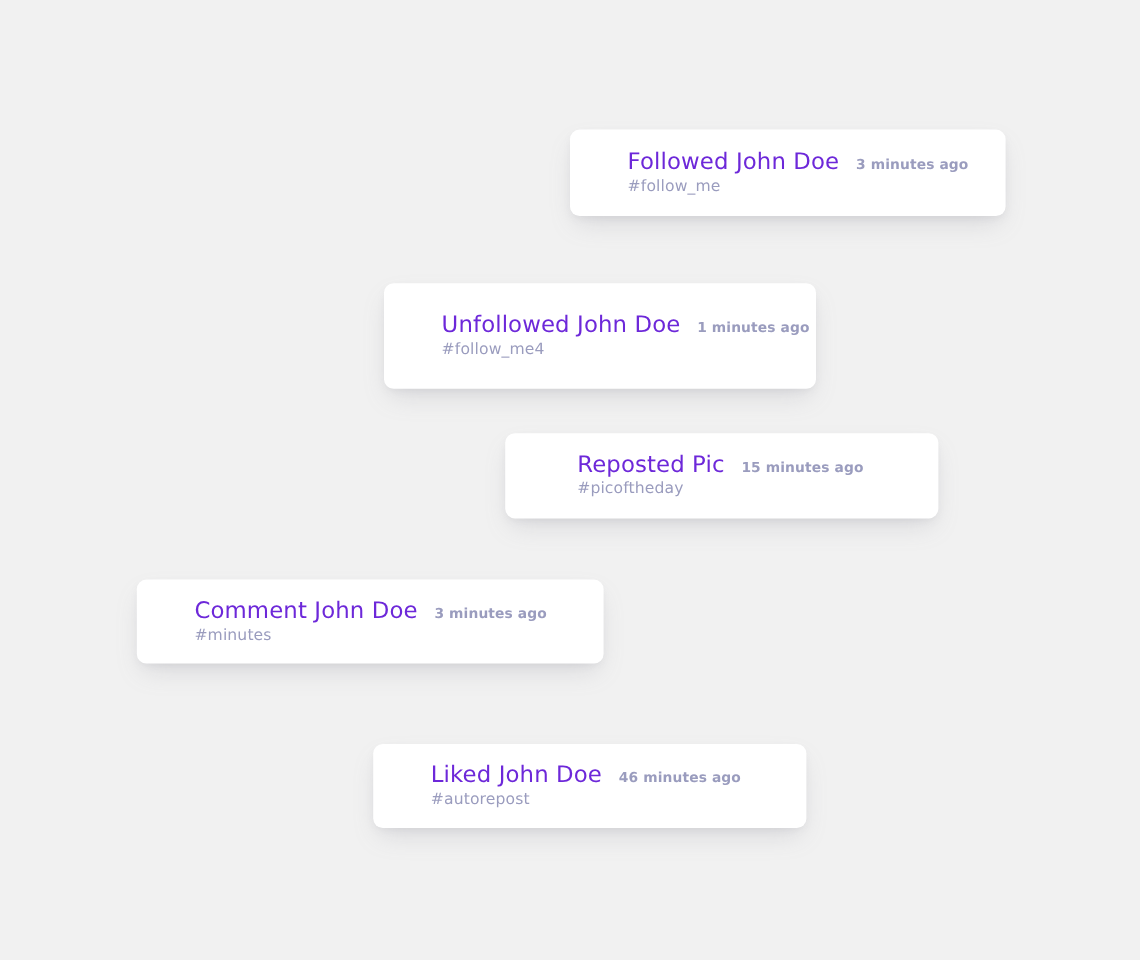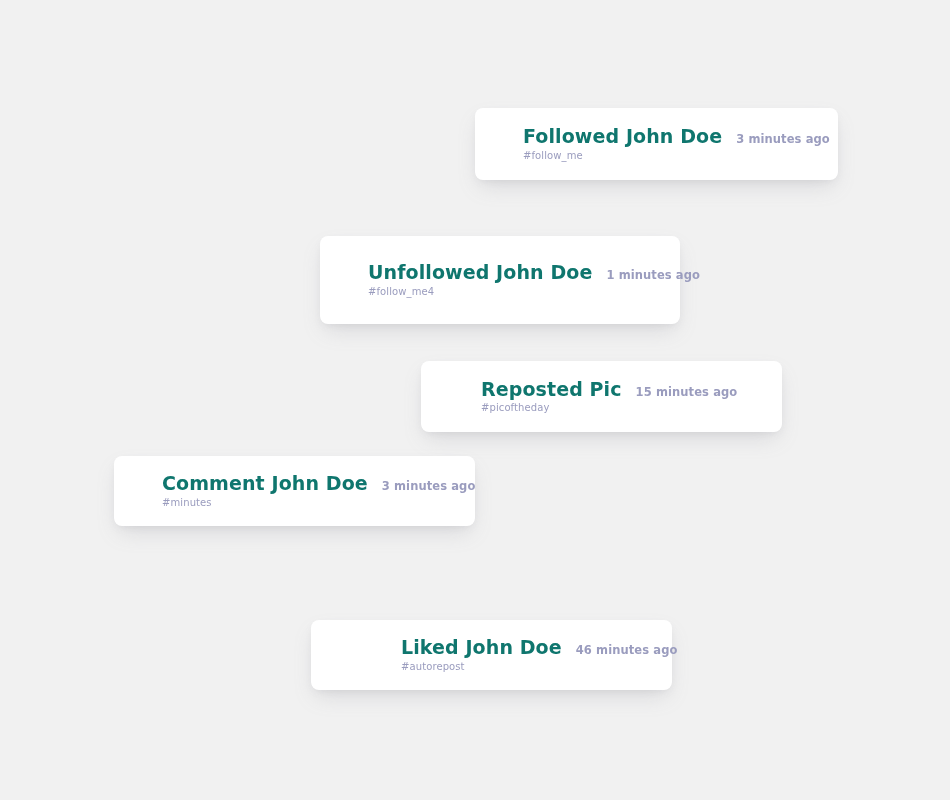--- a/index.html
+++ b/index.html
@@ -40,37 +40,37 @@
   }
 
   .card-headline {
     display: flex;
     align-items: baseline;
     white-space: nowrap;
   }
 
   .card-title {
     font-size: 19px;
-    font-weight: 700;
-    color: #0f766e;
+    font-weight: 400;
+    color: #6d28d9;
     letter-spacing: 0.1px;
     line-height: 1.12;
   }
 
   .card-time {
     font-size: 11.5px;
     font-weight: 700;
     color: #9a9cbe;
     margin-left: 14px;
     line-height: 1.1;
     letter-spacing: 0.1px;
   }
 
   .card-tag {
-    font-size: 10px;
+    font-size: 13px;
     font-weight: 400;
     color: #9a9cbe;
     margin-top: 2px;
     line-height: 1.2;
     letter-spacing: 0.1px;
   }
 </style>
 </head>
 <body style="background: rgb(241, 241, 241);">
 
@@ -99,31 +99,31 @@
   <div class="activity-card" style="left: 421px; top: 361px; width: 361px; height: 71px; padding-left: 12px;">
     <div class="card-body">
       <div class="card-headline">
         <span class="card-title">Reposted Pic</span>
         <span class="card-time">15 minutes ago</span>
       </div>
       <div class="card-tag">#picoftheday</div>
     </div>
   </div>
 
-  <div class="activity-card" style="left: 114px; top: 456px; width: 361px; height: 70px;">
+  <div class="activity-card" style="left: 114px; top: 483px; width: 389px; height: 70px;">
     <div class="card-body">
       <div class="card-headline">
         <span class="card-title">Comment John Doe</span>
         <span class="card-time">3 minutes ago</span>
       </div>
       <div class="card-tag">#minutes</div>
     </div>
   </div>
 
-  <div class="activity-card" style="left: 311px; top: 620px; width: 361px; height: 70px; padding-left: 42px;">
+  <div class="activity-card" style="left: 311px; top: 620px; width: 361px; height: 70px;">
     <div class="card-body">
       <div class="card-headline">
         <span class="card-title">Liked John Doe</span>
         <span class="card-time">46 minutes ago</span>
       </div>
       <div class="card-tag">#autorepost</div>
     </div>
   </div>
 
 </div>

